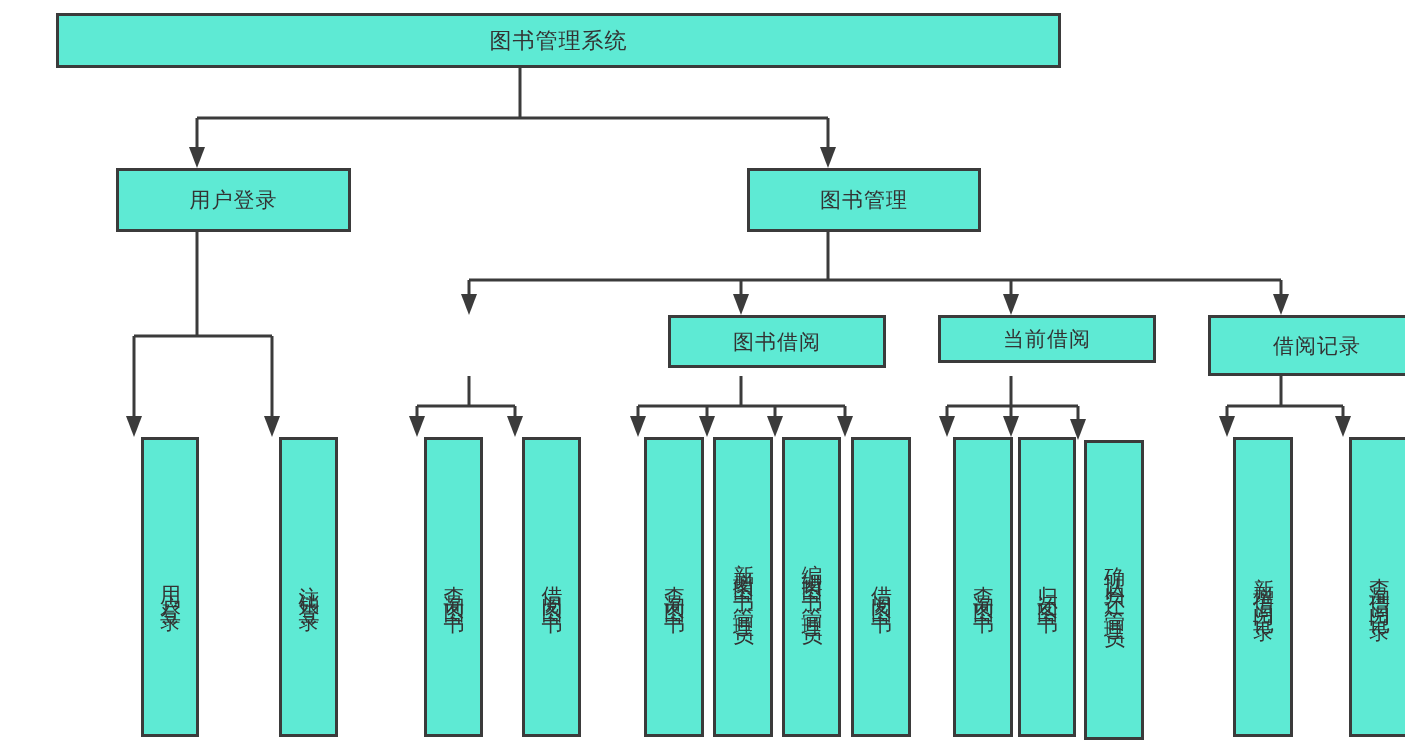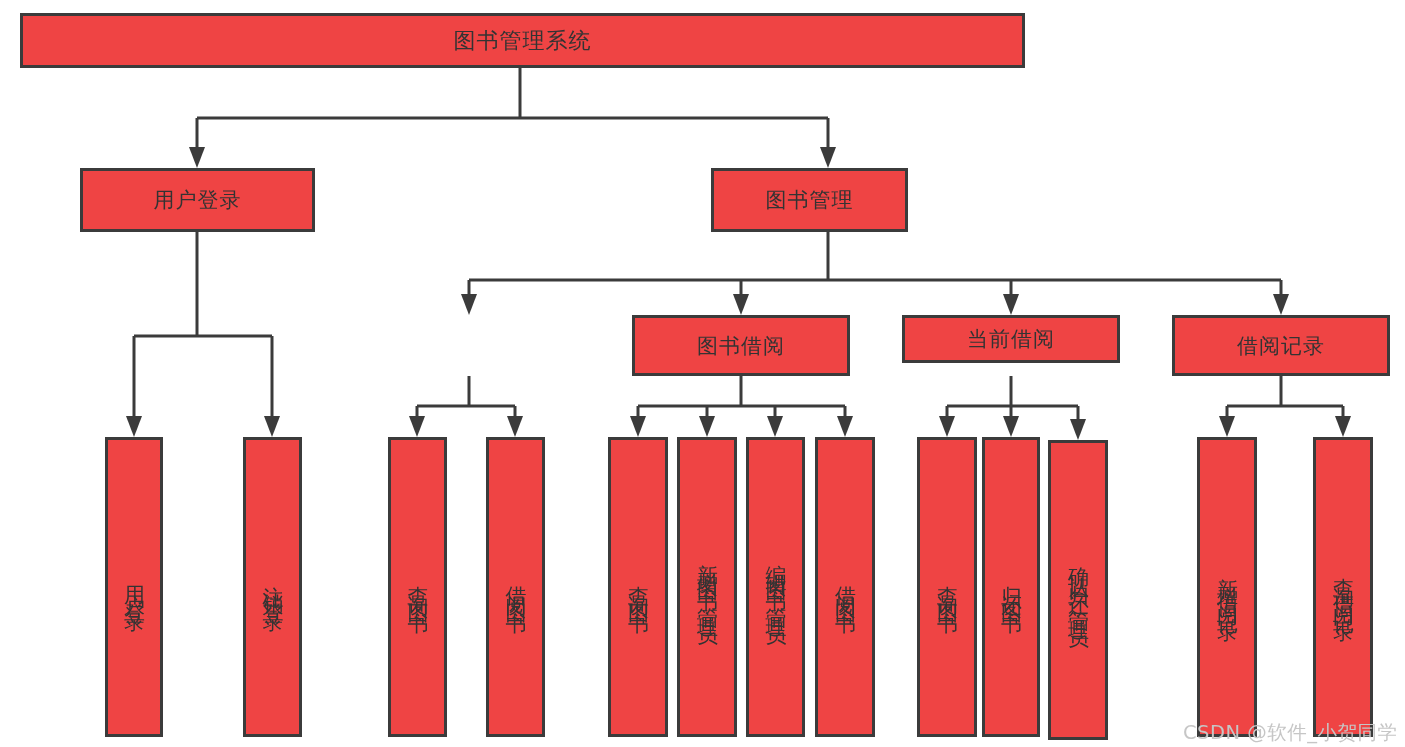--- a/index.html
+++ b/index.html
@@ -12,28 +12,29 @@
     font-family: "DejaVu Sans", sans-serif;
   }
   #wires {
     position: absolute;
     left: 0; top: 0;
     width: 1405px; height: 747px;
     pointer-events: none;
   }
   .node {
     position: absolute;
-    background: #ef4444;
+    background: #5eead4;
     border: 3px solid #3b3b3b;
     box-sizing: border-box;
     display: flex;
     align-items: center;
     justify-content: center;
     color: #333333;
     z-index: 2;
+    margin-left: 36px;
   }
   .node.h span {
     font-size: 21px;
     letter-spacing: 1px;
     white-space: nowrap;
   }
   .node.title span { font-size: 22px; }
   .node.v span {
     writing-mode: vertical-rl;
     text-orientation: mixed;
@@ -112,25 +113,25 @@
       <polygon points="1335,416 1351,416 1343,437" fill="#3b3b3b"></polygon>
     </svg>
 
   <div class="node h title" style="left:20px;top:13px;width:1005px;height:55px">
     <span>图书管理系统</span>
   </div>
 
   <div class="node h" style="left:80px;top:168px;width:235px;height:64px">
     <span>用户登录</span>
   </div>
-  <div class="node h" style="left:711px;top:168px;width:197px;height:64px">
+  <div class="node h" style="left:711px;top:168px;width:234px;height:64px">
     <span>图书管理</span>
   </div>
 
-  <div class="node h" style="left:632px;top:315px;width:218px;height:61px">
+  <div class="node h" style="left:632px;top:315px;width:218px;height:53px">
     <span>图书借阅</span>
   </div>
   <div class="node h" style="left:902px;top:315px;width:218px;height:48px">
     <span>当前借阅</span>
   </div>
   <div class="node h" style="left:1172px;top:315px;width:218px;height:61px">
     <span>借阅记录</span>
   </div>
 
   <div class="node v" style="left:105px;top:437px;width:58px;height:300px">
@@ -170,14 +171,13 @@
     <span>确认归还（管理员）</span>
   </div>
 
   <div class="node v" style="left:1197px;top:437px;width:60px;height:300px">
     <span>新增借阅记录</span>
   </div>
   <div class="node v" style="left:1313px;top:437px;width:60px;height:300px">
     <span>查询借阅记录</span>
   </div>
 
-  <div class="watermark">CSDN @软件_小贺同学</div>
 </div>
 
 </body></html>

